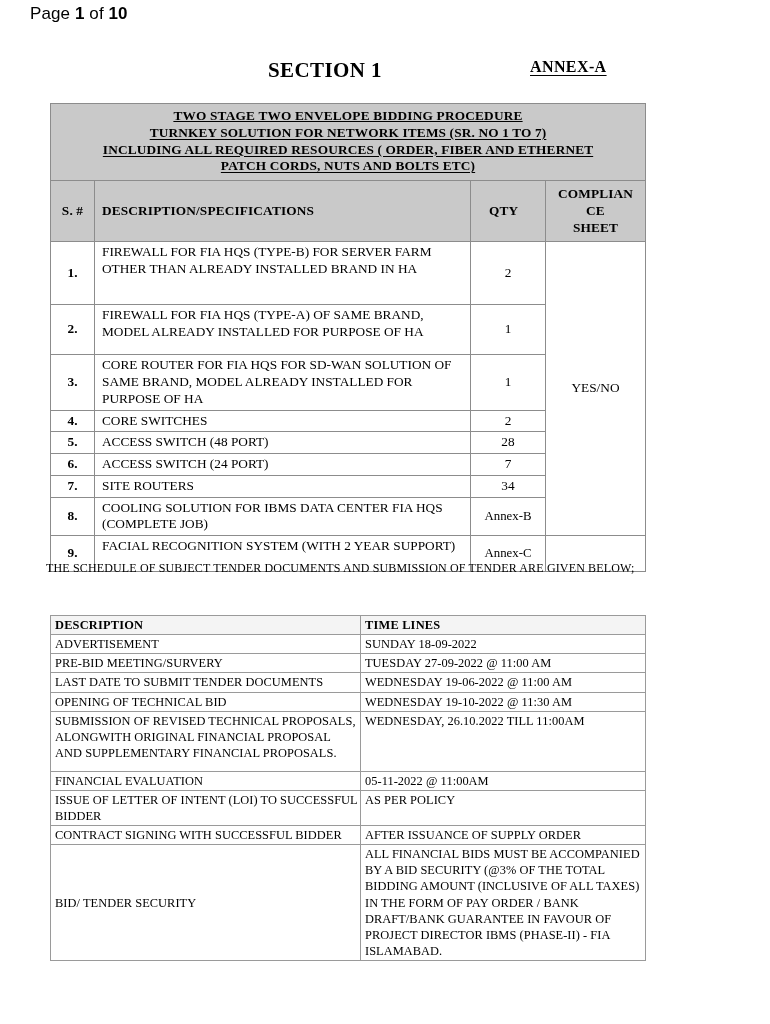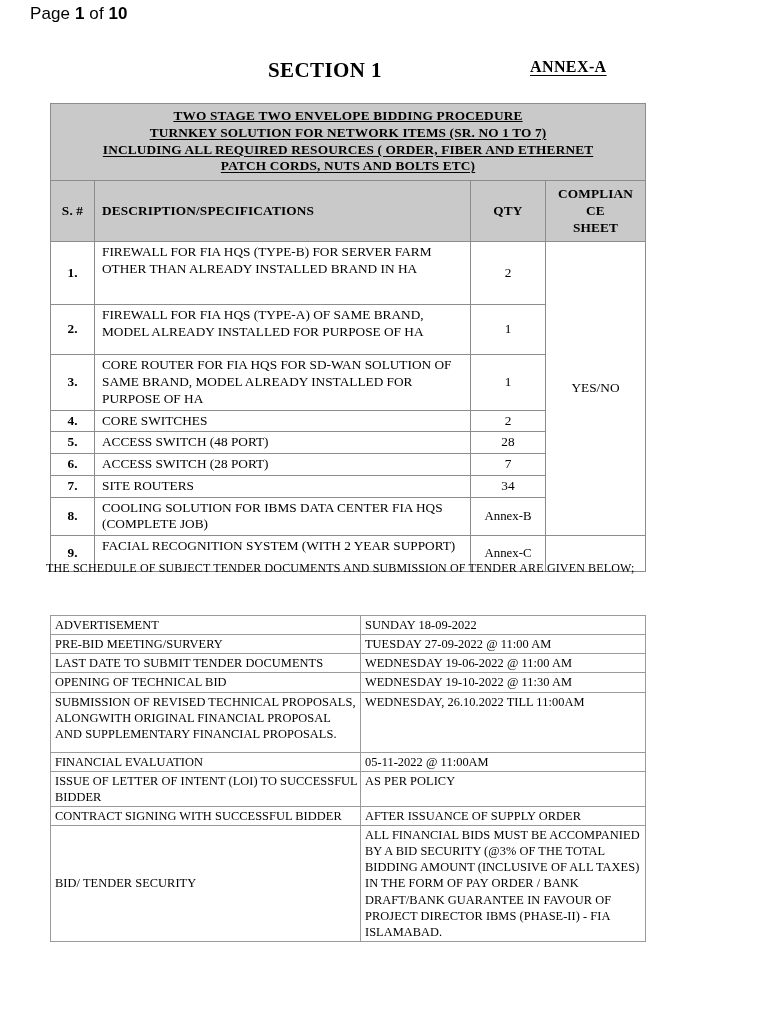--- a/index.html
+++ b/index.html
@@ -96,21 +96,21 @@
 
   .tbl-items thead td, .t1-head {
     background: #c9c9c9;
     font-weight: bold;
     font-size: 13.4px;
     vertical-align: middle;
     letter-spacing: 0.15px;
   }
   .t1-head-sn    { text-align: center; padding: 6px 2px !important; }
   .t1-head-desc  { text-align: left;   padding: 6px 0 6px 7px !important; }
-  .t1-head-qty   { text-align: center; padding: 6px 18px !important; }
+  .t1-head-qty   { padding: 6px 18px !important; }
   .t1-head-comp  { text-align: center; padding: 5px 4px !important; line-height: 1.22; }
 
   .c-sn {
     text-align: center;
     font-weight: bold;
     vertical-align: middle;
     font-size: 13.6px;
     padding: 2px 2px !important;
   }
   .c-desc {
@@ -233,21 +233,21 @@
     </tr>
 
     <tr style="height:17px">
       <td class="c-sn">5.</td>
       <td class="c-desc mid">ACCESS SWITCH (48 PORT)</td>
       <td class="c-qty">28</td>
     </tr>
 
     <tr style="height:17px">
       <td class="c-sn">6.</td>
-      <td class="c-desc mid">ACCESS SWITCH (28 PORT)</td>
+      <td class="c-desc mid">ACCESS SWITCH (24 PORT)</td>
       <td class="c-qty">7</td>
     </tr>
 
     <tr style="height:17px">
       <td class="c-sn">7.</td>
       <td class="c-desc mid">SITE ROUTERS</td>
       <td class="c-qty">34</td>
     </tr>
 
     <tr style="height:34px">
@@ -266,20 +266,24 @@
 </table>
 
 <div class="schedule-note">THE SCHEDULE OF SUBJECT TENDER DOCUMENTS AND SUBMISSION OF TENDER ARE GIVEN BELOW;</div>
 
 <table class="tbl-schedule">
   <colgroup>
     <col style="width:310px">
     <col style="width:285px">
   </colgroup>
   <tbody>
+    <tr>
+      <td class="hdr">DESCRIPTION</td>
+      <td class="hdr">TIME LINES</td>
+    </tr>
 
     <tr>
       <td>ADVERTISEMENT</td>
       <td>SUNDAY 18-09-2022</td>
     </tr>
     <tr>
       <td>PRE-BID MEETING/SURVERY</td>
       <td>TUESDAY 27-09-2022 @ 11:00 AM</td>
     </tr>
     <tr>

